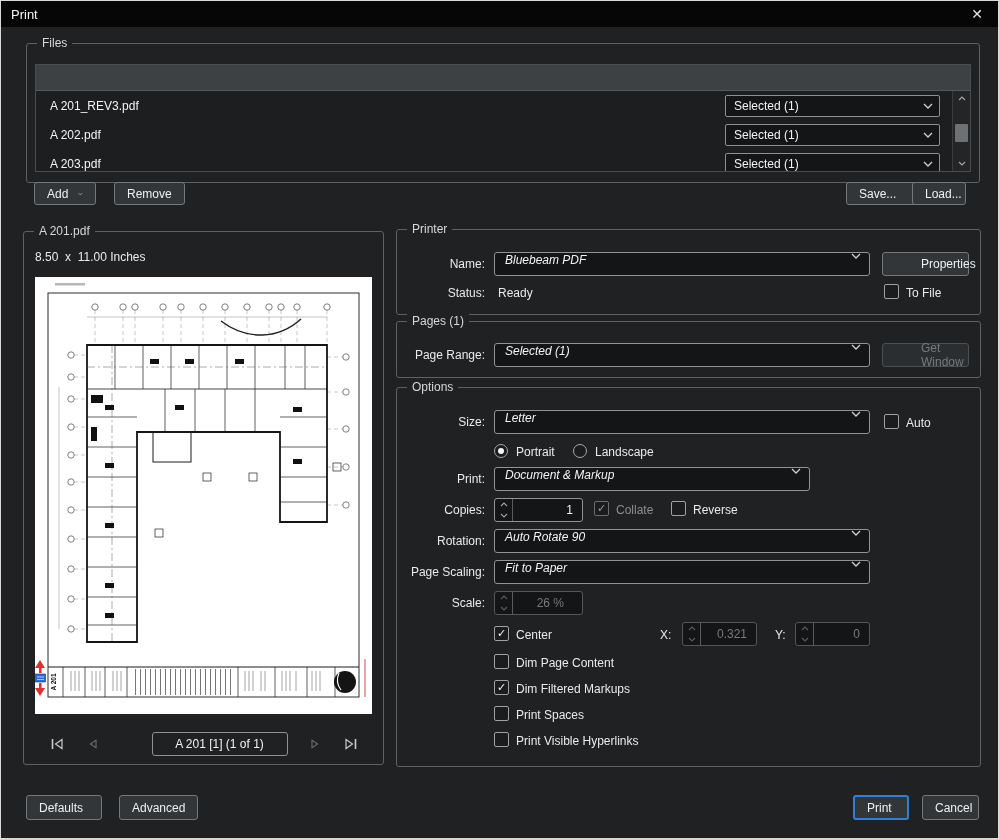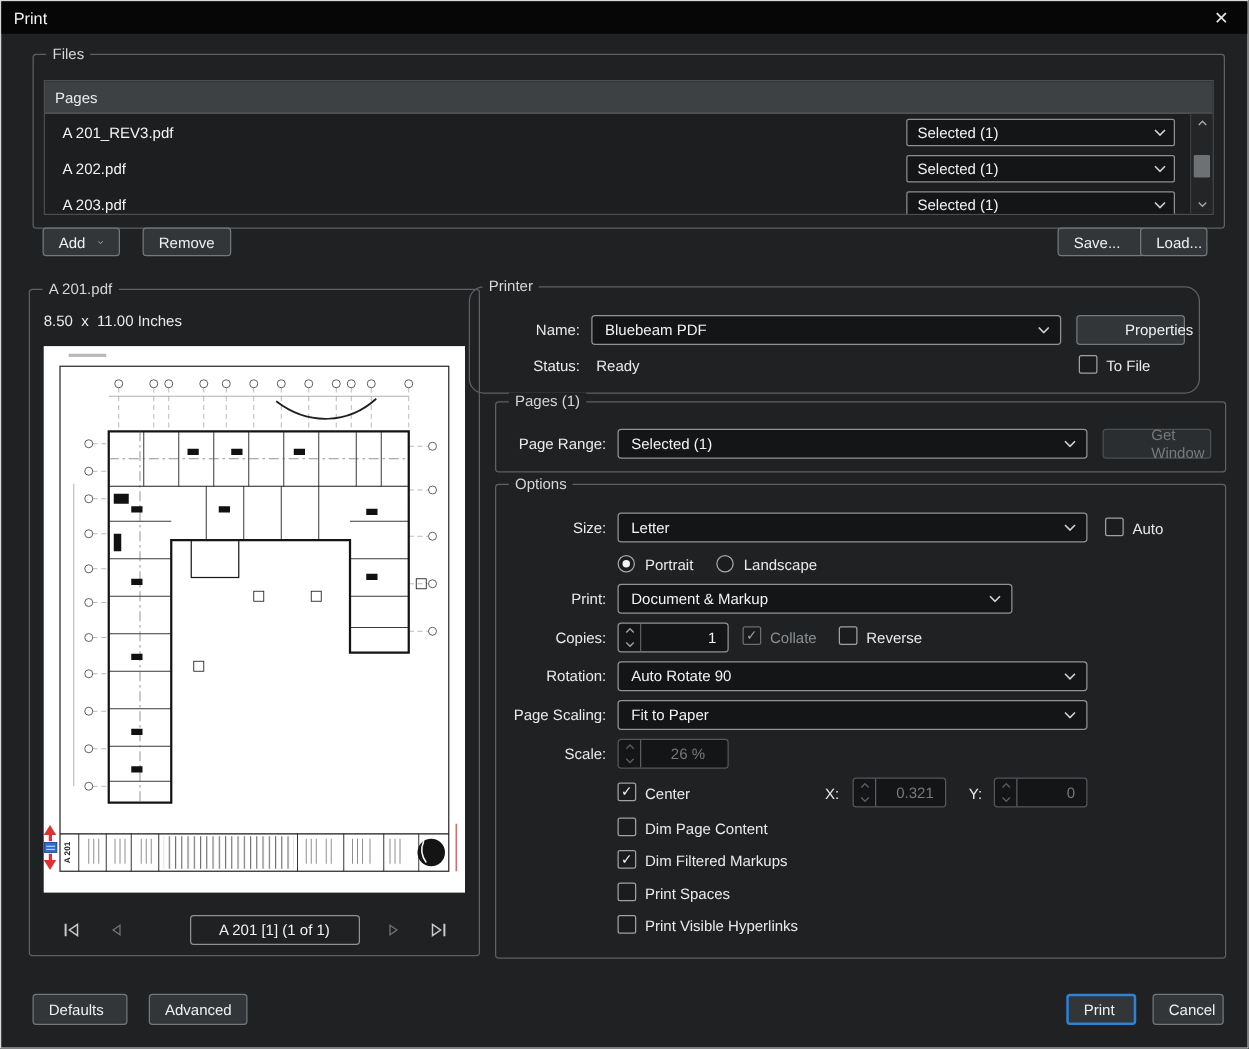--- a/index.html
+++ b/index.html
@@ -34,21 +34,21 @@
   .vs-thumb{position:absolute;top:18px;left:2px;right:2px;height:18px;background:#6e7174;border-radius:1px;}
   
   .btn{position:absolute;height:23px;background:#323639;border:1px solid #75797c;border-radius:3px;
     color:#eff0f1;font-size:12px;display:flex;align-items:center;justify-content:space-between;padding:0 12px;box-sizing:border-box;}
   .btn.tall{height:24px;padding-left:38px;}
   .btn.disabled{color:#77797b;border-color:#4d5052;background:#2b2e30;}
   .btn.primary{border:2px solid #2f80d8;}
   .chev{display:inline-block;color:#cfd1d3;}
   
   .combo{position:absolute;height:24px;background:#141517;border:1px solid #919395;border-radius:3px;
-    display:flex;align-items:center;justify-content:space-between;padding:0 8px 0 10px;box-sizing:border-box;color:#f2f3f4;}
+    display:flex;justify-content:space-between;padding:0 8px 0 10px;box-sizing:border-box;color:#f2f3f4;font-style:italic;}
   
   .spin{position:absolute;height:24px;background:#141517;border:1px solid #919395;border-radius:3px;
     display:flex;box-sizing:border-box;color:#9fa1a3;}
   .spin .arrows{width:17px;border-right:1px solid #5a5d60;display:flex;flex-direction:column;}
   .spin .arrows div{flex:1;display:flex;align-items:center;justify-content:center;}
   .spin .val{flex:1;display:flex;align-items:center;justify-content:flex-end;padding-right:9px;color:#f2f3f4;}
   .spin.disabled{border-color:#54575a;color:#5a5d60;}
   .spin.disabled .val{color:#77797b;}
   
   .cb{position:absolute;width:15px;height:15px;border:1px solid #9fa1a3;border-radius:2px;background:#1b1c1e;box-sizing:border-box;}
@@ -78,21 +78,20 @@
 
   <div class="titlebar">
     <span class="title-text">Print</span>
     <span class="close-btn">✕</span>
   </div>
 
   <div class="group" style="left:25px;top:42px;width:952px;height:138px;">
     <span class="group-label">Files</span>
     <div class="ftable">
       <div class="fhead">
-        <div class="hpages">Pages</div>
       </div>
       <div class="frow">
         <div class="cname">A 201_REV3.pdf</div>
         <div class="cpages">
           <div class="mini-combo">
             <span>Selected (1)</span>
             <svg class="chev" width="10" height="6" viewBox="0 0 10 6">
                 <polyline points="1,1 5,5 9,1" fill="none" stroke="currentColor" stroke-width="1.3"></polyline>
               </svg>
           </div>
@@ -310,21 +309,21 @@
       </span>
       <span class="nav-btn">
         <svg width="14" height="12" viewBox="0 0 14 12">
             <path d="M2 1.5 8.5 6 2 10.5z" fill="none" stroke="currentColor" stroke-width="1.2"></path>
             <path d="M11.5 1v10" stroke="currentColor" stroke-width="1.6" fill="none"></path>
           </svg>
       </span>
     </div>
   </div>
 
-  <div class="group" style="left:374px;top:228px;width:583px;height:84px;border-radius:12px;">
+  <div class="group" style="left:395px;top:228px;width:583px;height:84px;">
     <span class="group-label">Printer</span>
     <span class="lbl right" style="top:27px;">Name:</span>
     <div class="combo" style="left:97px;top:22px;width:376px;">
       <span>Bluebeam PDF</span>
       <svg class="chev" width="10" height="6" viewBox="0 0 10 6">
           <polyline points="1,1 5,5 9,1" fill="none" stroke="currentColor" stroke-width="1.3"></polyline>
         </svg>
     </div>
     <div class="btn tall" style="left:485px;top:22px;width:87px;position:absolute;">
       <span>Properties</span>

